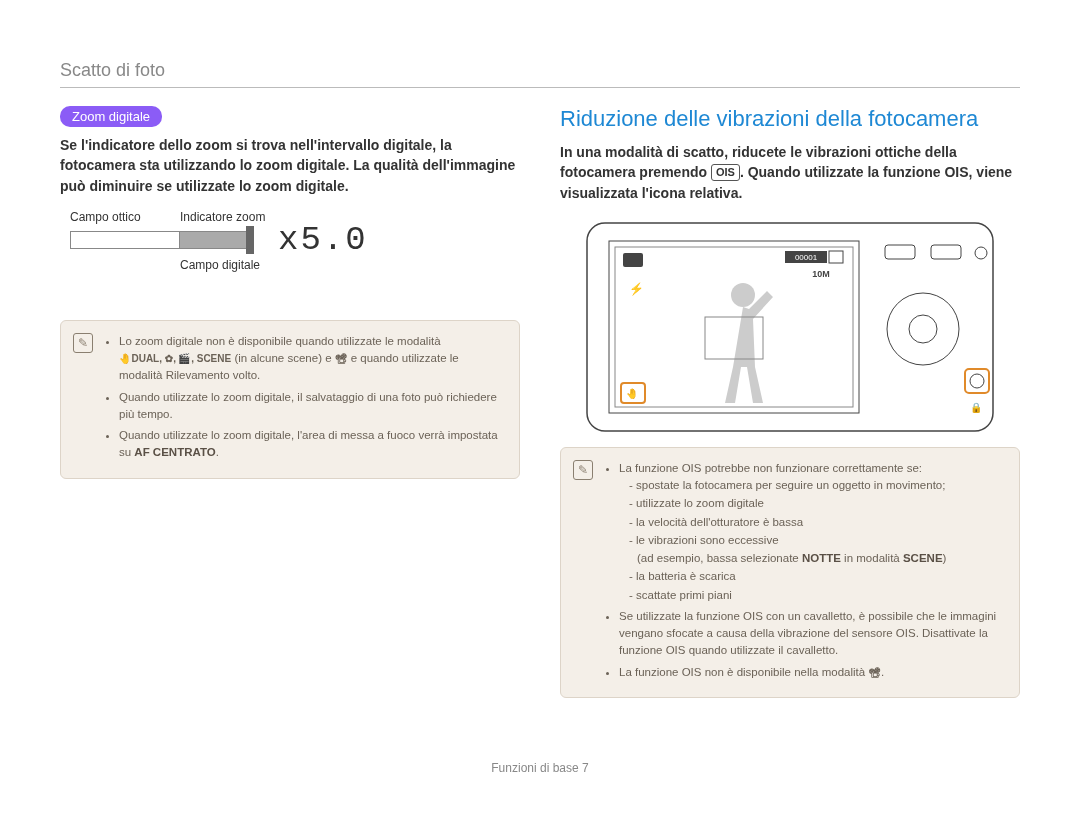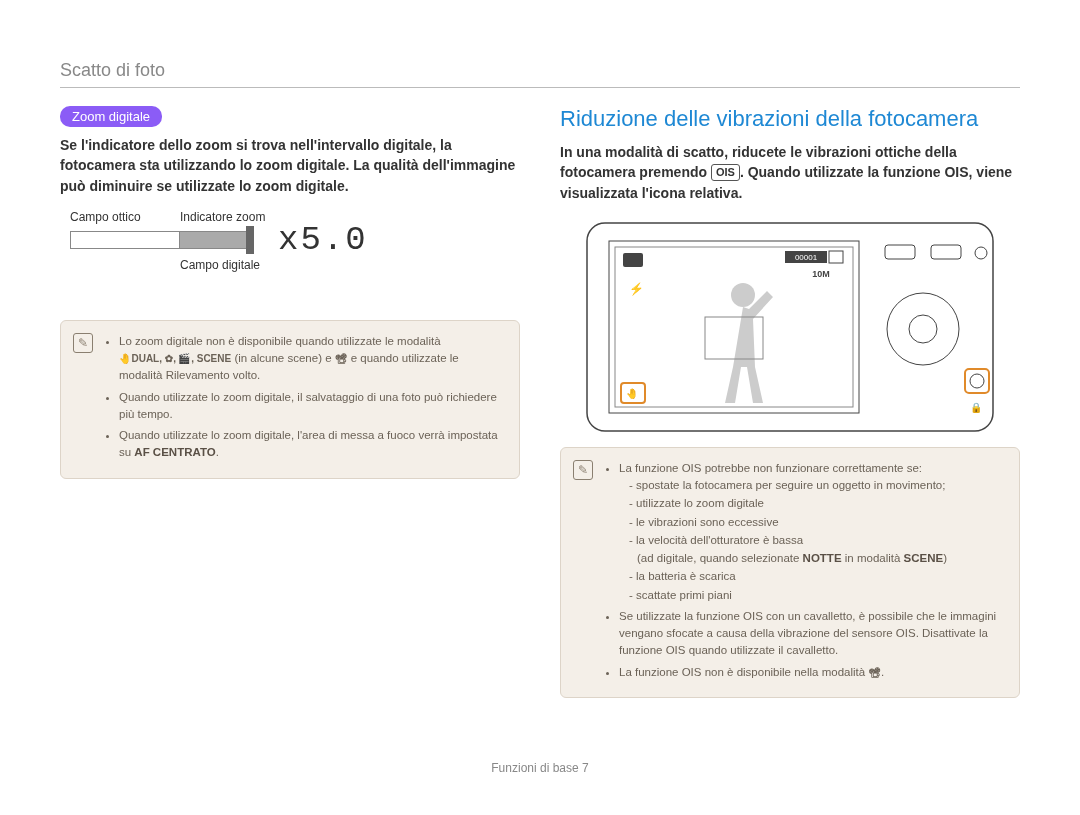--- a/index.html
+++ b/index.html
@@ -236,24 +236,24 @@
       </svg>
 
       <div class="note-box">
         <div class="note-icon">✎</div>
         <ul>
           <li>
             <span>La funzione OIS potrebbe non funzionare correttamente se:</span>
             <div class="sub-dash">
               <div class="dash">- <span>spostate la fotocamera per seguire un oggetto in movimento;</span></div>
               <div class="dash">- <span>utilizzate lo zoom digitale</span></div>
+              <div class="dash">- <span>la velocità dell'otturatore è bassa</span></div>
               <div class="dash">- <span>le vibrazioni sono eccessive</span></div>
-              <div class="dash">- <span>la velocità dell'otturatore è bassa</span></div>
               <div class="dash" style="padding-left:8px;">
-                <span>(ad digitale, quando selezionate </span><b>NOTTE</b><span> in modalità </span><b>SCENE</b><span>)</span>
+                <span>(ad esempio, bassa selezionate </span><b>NOTTE</b><span> in modalità </span><b>SCENE</b><span>)</span>
               </div>
               <div class="dash">- <span>la batteria è scarica</span></div>
               <div class="dash">- <span>scattate primi piani</span></div>
             </div>
           </li>
           <li>Se utilizzate la funzione OIS con un cavalletto, è possibile che le immagini vengano sfocate a causa della vibrazione del sensore OIS. Disattivate la funzione OIS quando utilizzate il cavalletto.</li>
           <li>
             <span>La funzione OIS non è disponibile nella modalità </span><span class="glyph">📽</span><span>.</span>
           </li>
         </ul>

